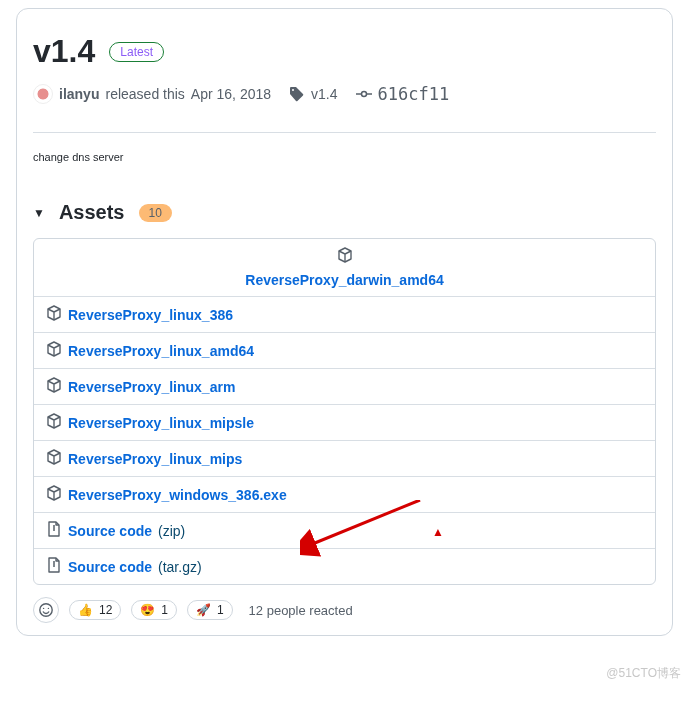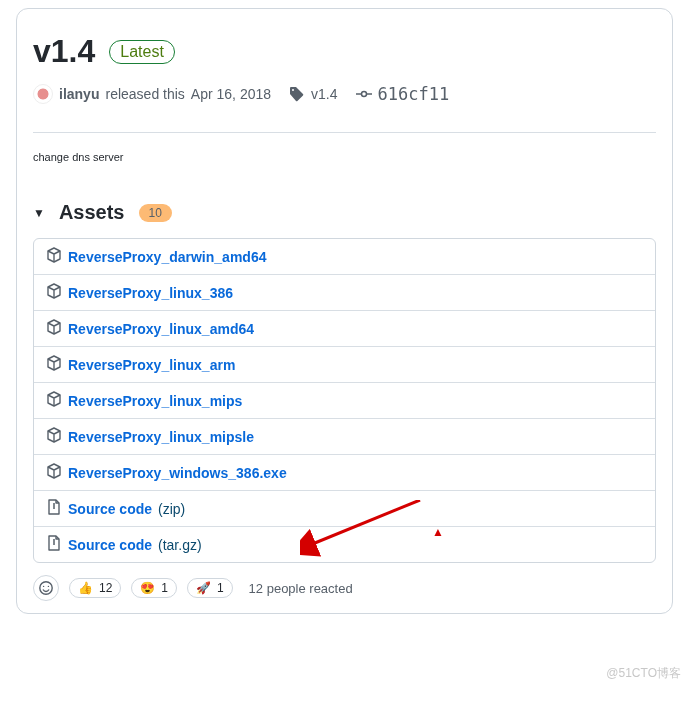--- a/index.html
+++ b/index.html
@@ -13,22 +13,22 @@
   }
   .card {
     margin: 8px 16px 0 16px;
     border: 1px solid #d0d7de;
     border-radius: 12px;
     padding: 24px 16px 12px 16px;
   }
   .title-row { display: flex; align-items: center; gap: 14px; }
   .title-row h1 { font-size: 32px; font-weight: 600; color: #24292f; }
   .badge {
-    color: #4d7c0f; border: 1px solid #1a7f37; border-radius: 24px;
-    font-size: 16px; font-weight: 500; padding: 2px 10px;
+    color: #8b5cf6; border: 1px solid #1a7f37; border-radius: 24px;
+    font-size: 12px; font-weight: 500; padding: 2px 10px;
   }
   .meta-row { display: flex; align-items: center; gap: 18px; margin-top: 14px; color: #57606a; font-size: 14px; }
   .meta-row .author { display: flex; align-items: center; gap: 6px; }
   .avatar {
     width: 20px; height: 20px; border-radius: 50%;
     background: radial-gradient(circle at 50% 50%, #e78f8e 0%, #e78f8e 40%, #fff 46%, #fff 100%);
     border: 1px solid #eee;
   }
   .author-name { color: #57606a; font-weight: 600; }
   .meta-item { display: flex; align-items: center; gap: 6px; }
@@ -39,21 +39,21 @@
   .assets-header { display: flex; align-items: center; gap: 14px; margin-top: 38px; margin-bottom: 14px; cursor: pointer; }
   .assets-header .tri { font-size: 12px; color:#24292f; }
   .assets-header h2 { font-size: 20px; font-weight: 600; }
   .count-badge { background: #fdba74; color: #57606a; border-radius: 24px; font-size: 12px; font-weight:500; padding: 2px 10px; }
   .asset-list { border: 1px solid #d0d7de; border-radius: 6px; overflow: hidden; }
   .asset-row {
     display: flex; align-items: center; gap: 6px;
     padding: 8px 12px; border-top: 1px solid #d8dee4;
     font-size: 14px; cursor: pointer;
   }
-  .asset-row:first-child { border-top: none; }
+  .asset-row:first-child { border-top: none; flex-direction: column; }
   .asset-row .pkg-icon, .asset-row .zip-icon { color: #57606a; flex-shrink:0; }
   .asset-name { color: #0969da; font-weight: 600; }
   .asset-ext { color: #0c4a6e; font-weight: 400; }
   .reactions { display:flex; align-items:center; gap:10px; margin-top:12px; }
   .react-add {
     width: 26px; height: 26px; border-radius: 50%; border: 1px solid #d0d7de;
     display: inline-flex; align-items: center; justify-content: center; color:#57606a; cursor:pointer; background:#fff;
   }
   .react-pill {
     display:inline-flex; align-items:center; gap:6px;
@@ -135,28 +135,28 @@
             <path d="M8 1l6 3v8l-6 3-6-3V4z"></path>
             <path d="M2 4l6 3 6-3M8 7v8"></path>
           </svg></span>
         <a class="asset-name">ReverseProxy_linux_arm</a>
       </div>
       <div class="asset-row">
         <span><svg class="pkg-icon" width="16" height="16" viewBox="0 0 16 16" fill="none" stroke="currentColor" stroke-width="1.4" stroke-linejoin="round">
             <path d="M8 1l6 3v8l-6 3-6-3V4z"></path>
             <path d="M2 4l6 3 6-3M8 7v8"></path>
           </svg></span>
+        <a class="asset-name">ReverseProxy_linux_mipsle</a>
+      </div>
+      <div class="asset-row">
+        <span><svg class="pkg-icon" width="16" height="16" viewBox="0 0 16 16" fill="none" stroke="currentColor" stroke-width="1.4" stroke-linejoin="round">
+            <path d="M8 1l6 3v8l-6 3-6-3V4z"></path>
+            <path d="M2 4l6 3 6-3M8 7v8"></path>
+          </svg></span>
         <a class="asset-name">ReverseProxy_linux_mips</a>
-      </div>
-      <div class="asset-row">
-        <span><svg class="pkg-icon" width="16" height="16" viewBox="0 0 16 16" fill="none" stroke="currentColor" stroke-width="1.4" stroke-linejoin="round">
-            <path d="M8 1l6 3v8l-6 3-6-3V4z"></path>
-            <path d="M2 4l6 3 6-3M8 7v8"></path>
-          </svg></span>
-        <a class="asset-name">ReverseProxy_linux_mipsle</a>
       </div>
       <div class="asset-row">
         <span><svg class="pkg-icon" width="16" height="16" viewBox="0 0 16 16" fill="none" stroke="currentColor" stroke-width="1.4" stroke-linejoin="round">
             <path d="M8 1l6 3v8l-6 3-6-3V4z"></path>
             <path d="M2 4l6 3 6-3M8 7v8"></path>
           </svg></span>
         <a class="asset-name">ReverseProxy_windows_386.exe</a>
       </div>
       <div class="asset-row">
         <span><svg class="zip-icon" width="16" height="16" viewBox="0 0 16 16" fill="none" stroke="currentColor" stroke-width="1.4" stroke-linejoin="round">

